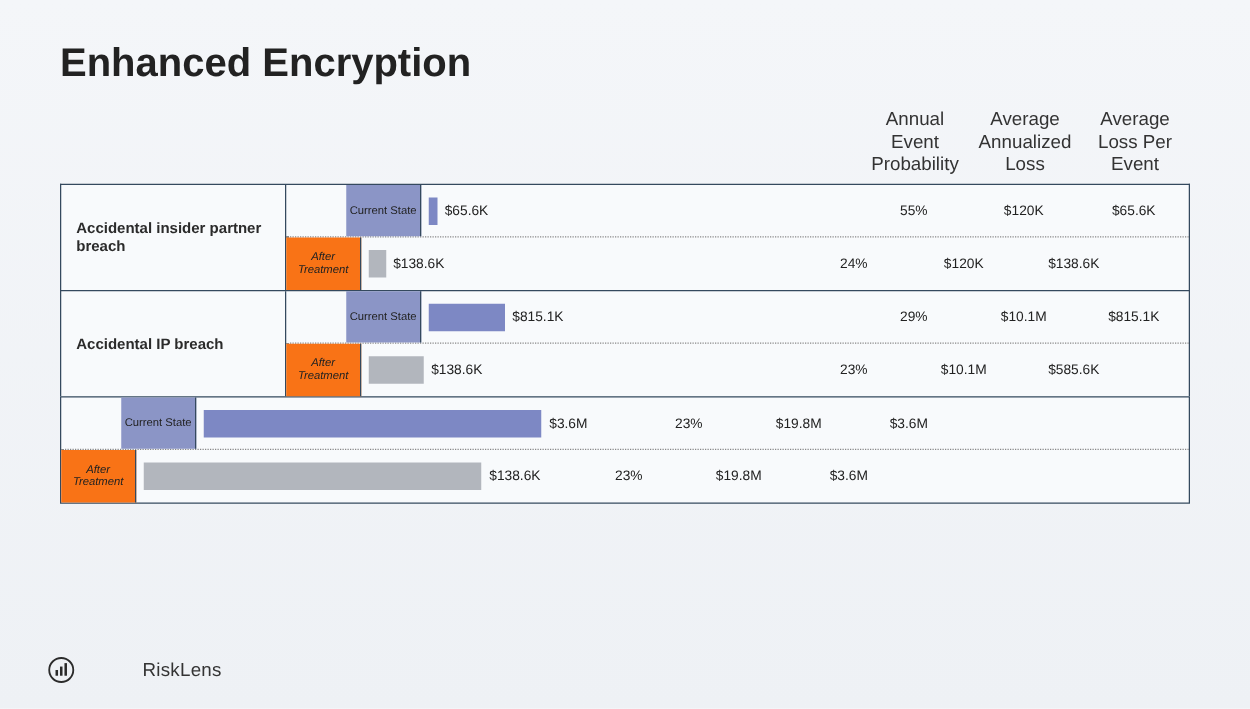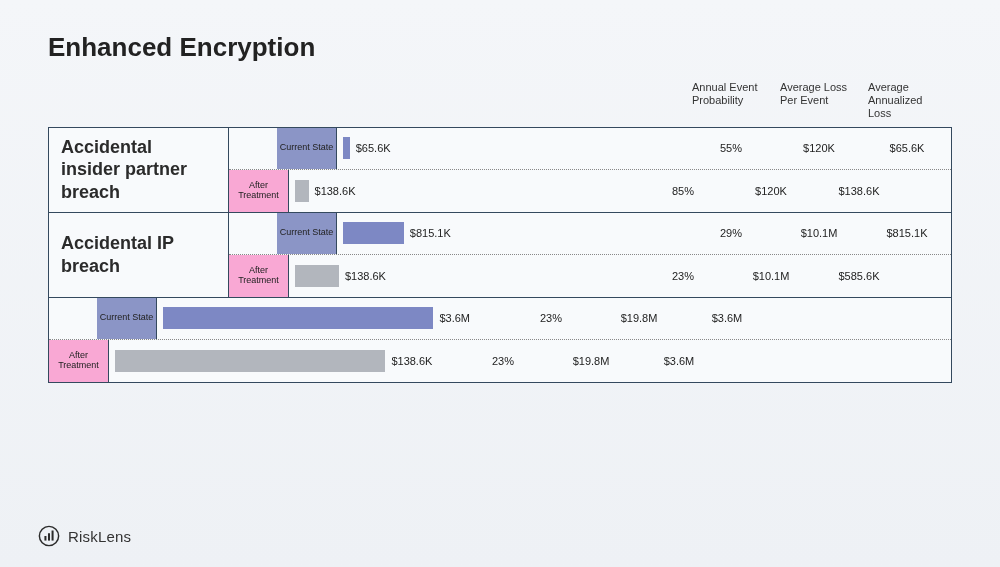--- a/index.html
+++ b/index.html
@@ -5,53 +5,53 @@
   * { box-sizing: border-box; margin: 0; padding: 0; }
   html, body { width: 1000px; height: 567px; }
   body {
     font-family: Arial, Helvetica, sans-serif;
     background: linear-gradient(to bottom, #f4f6f9 0%, #eef1f5 100%);
     color: #2b2b2b;
     position: relative;
     padding: 32px 48px 0 48px;
   }
   .title {
-    font-size: 26px;
+    font-size: 32px;
     font-weight: 700;
     color: #222;
     margin-bottom: 18px;
   }
   .chart-wrap {
     width: 904px;
   }
   .headers {
     display: flex;
-    font-size: 11px;
+    font-size: 15px;
     color: #333;
-    text-align: left;
+    text-align: center;
     margin-bottom: 6px;
   }
   .headers .spacer-name { width: 230px; }
   .headers .spacer-state { width: 60px; }
   .headers .spacer-bar { width: 350px; }
   .headers .hcol { width: 88px; padding: 0 4px; line-height: 1.2; }
   .group {
     border: 1px solid #34495e;
     border-bottom: none;
     display: flex;
     background: #f8fafc;
   }
   .group:last-of-type { border-bottom: 1px solid #34495e; }
   .name-cell {
     width: 230px;
     border-right: 1px solid #34495e;
     display: flex;
     align-items: center;
     padding: 6px 12px;
-    font-size: 18px;
+    font-size: 12px;
     font-weight: 700;
     line-height: 1.25;
   }
   .rows-cell { flex: 1; }
   .row {
     display: flex;
     align-items: center;
     height: 42px;
   }
   .row.first { border-bottom: 1px dotted #888; padding-left: 48px; }
@@ -61,21 +61,21 @@
     font-size: 9px;
     display: flex;
     align-items: center;
     justify-content: center;
     text-align: center;
     line-height: 1.1;
     color: #222;
     border-right: 1px solid #34495e;
   }
   .state-current { background: #8b95c6; }
-  .state-after   { background: #f9a8d4; }
+  .state-after   { background: #f97316; font-style: italic; }
   .bar-cell {
     width: 350px;
     height: 100%;
     display: flex;
     align-items: center;
     padding: 0 6px;
     position: relative;
   }
   .bar {
     height: 22px;
@@ -98,37 +98,37 @@
   }
   .footer {
     position: absolute;
     left: 38px;
     bottom: 20px;
     display: flex;
     align-items: center;
     gap: 8px;
     color: #333;
   }
-  .footer-text { font-size: 15px; letter-spacing: .2px; }
+  .footer-text { font-size: 15px; letter-spacing: .2px; margin-left: 46px; }
   .logo-svg { width: 22px; height: 22px; }
 </style>
 </head>
 <body>
 
 <div class="title">Enhanced Encryption</div>
 
 <div class="chart-wrap">
 
   <div class="headers">
     <div class="spacer-name"></div>
     <div class="spacer-state"></div>
     <div class="spacer-bar"></div>
     <div class="hcol">Annual Event Probability</div>
+    <div class="hcol">Average Annualized Loss</div>
     <div class="hcol">Average Loss Per Event</div>
-    <div class="hcol">Average Annualized Loss</div>
   </div>
 
   <div class="group">
     <div class="name-cell">Accidental insider partner breach</div>
     <div class="rows-cell">
       <div class="row first">
         <div class="state-label state-current">Current State</div>
         <div class="bar-cell">
           <div class="bar current" style="width:2%"></div>
           <span class="bar-label">$65.6K</span>
@@ -136,21 +136,21 @@
         <div class="num-cell">55%</div>
         <div class="num-cell">$120K</div>
         <div class="num-cell">$65.6K</div>
       </div>
       <div class="row">
         <div class="state-label state-after">After Treatment</div>
         <div class="bar-cell">
           <div class="bar after" style="width:4%"></div>
           <span class="bar-label">$138.6K</span>
         </div>
-        <div class="num-cell">85%</div>
+        <div class="num-cell">24%</div>
         <div class="num-cell">$120K</div>
         <div class="num-cell">$138.6K</div>
       </div>
     </div>
   </div>
 
   <div class="group">
     <div class="name-cell">Accidental IP breach</div>
     <div class="rows-cell">
       <div class="row first">

